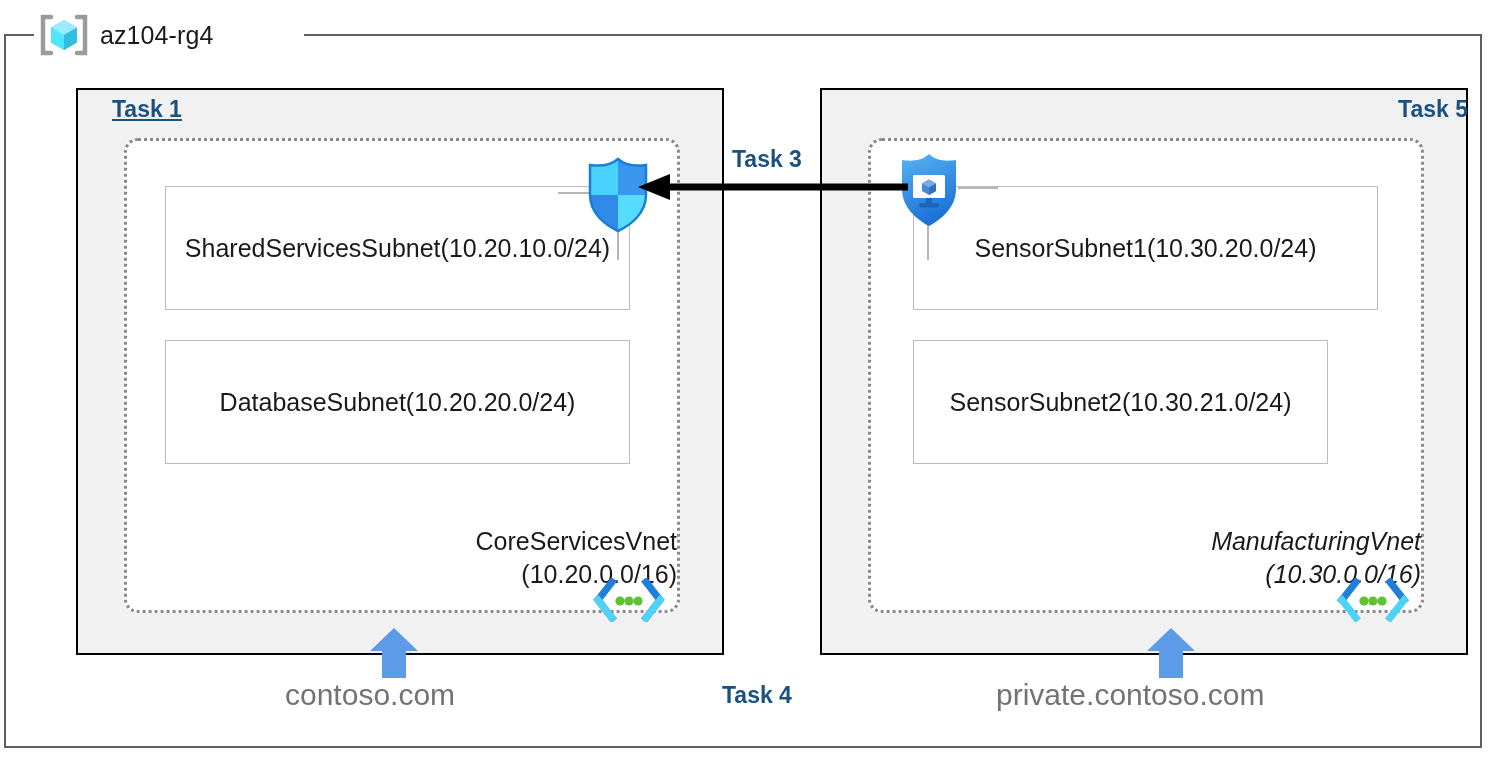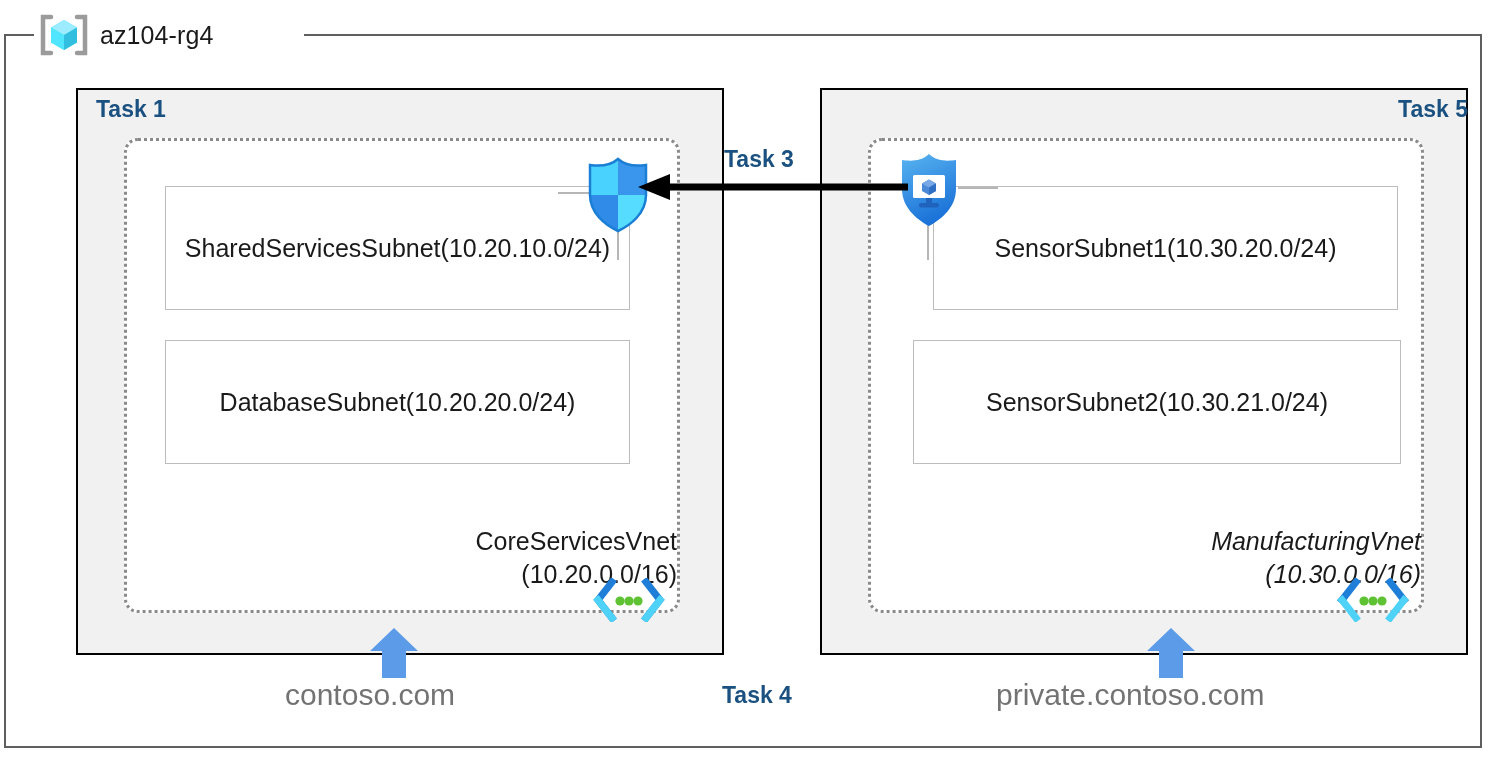--- a/index.html
+++ b/index.html
@@ -64,23 +64,23 @@
   #task1-panel { left: 76px;  top: 88px; width: 648px; height: 567px; }
   #task2-panel { left: 820px; top: 88px; width: 648px; height: 567px; }
 
   .task-label {
     position: absolute;
     font-size: 23px;
     font-weight: bold;
     color: #1a5180;
     white-space: nowrap;
   }
-  #task1-label { left: 96px;  top: 96px; }
+  #task1-label { left: 112px;  top: 96px; text-decoration: underline; }
   #task2-label { right: 22px; top: 96px; }
-  #task3-label { left: 724px; top: 146px; z-index: 14; }
+  #task3-label { left: 724px; top: 146px; z-index: 14; padding-left: 8px; }
   #task4-label { left: 722px; top: 682px; z-index: 14; }
 
   
   .vnet-box {
     position: absolute;
     background: #ffffff;
     border: 3px dotted #8a8a8a;
     border-radius: 14px;
     box-sizing: border-box;
   }
@@ -108,22 +108,22 @@
     display: flex;
     flex-direction: row;
     align-items: center;
     justify-content: center;
     font-size: 25px;
     color: #1a1a1a;
     line-height: 1.32;
   }
   #subnet-shared   { left: 165px; top: 186px; width: 465px; height: 124px; }
   #subnet-database { left: 165px; top: 340px; width: 465px; height: 124px; }
-  #subnet-sensor1  { left: 913px; top: 186px; width: 465px; height: 124px; margin-left: 20px; }
-  #subnet-sensor2  { left: 913px; top: 340px; width: 488px; height: 124px; }
+  #subnet-sensor1  { left: 913px; top: 186px; width: 465px; height: 124px; }
+  #subnet-sensor2  { left: 913px; top: 340px; width: 415px; height: 124px; }
 
   
   .icon-abs { position: absolute; z-index: 12; }
   #nsg-shield-icon    { left: 585px; top: 157px; width: 66px;  height: 76px; }
   #asg-shield-icon    { left: 898px; top: 152px; width: 62px;  height: 76px; }
   #vnet1-glyph-icon   { left: 593px; top: 578px; width: 72px;  height: 44px; }
   #vnet2-glyph-icon   { left: 1337px; top: 578px; width: 72px; height: 44px; }
   #rg-cube-icon       { width: 48px; height: 44px; }
 
   

